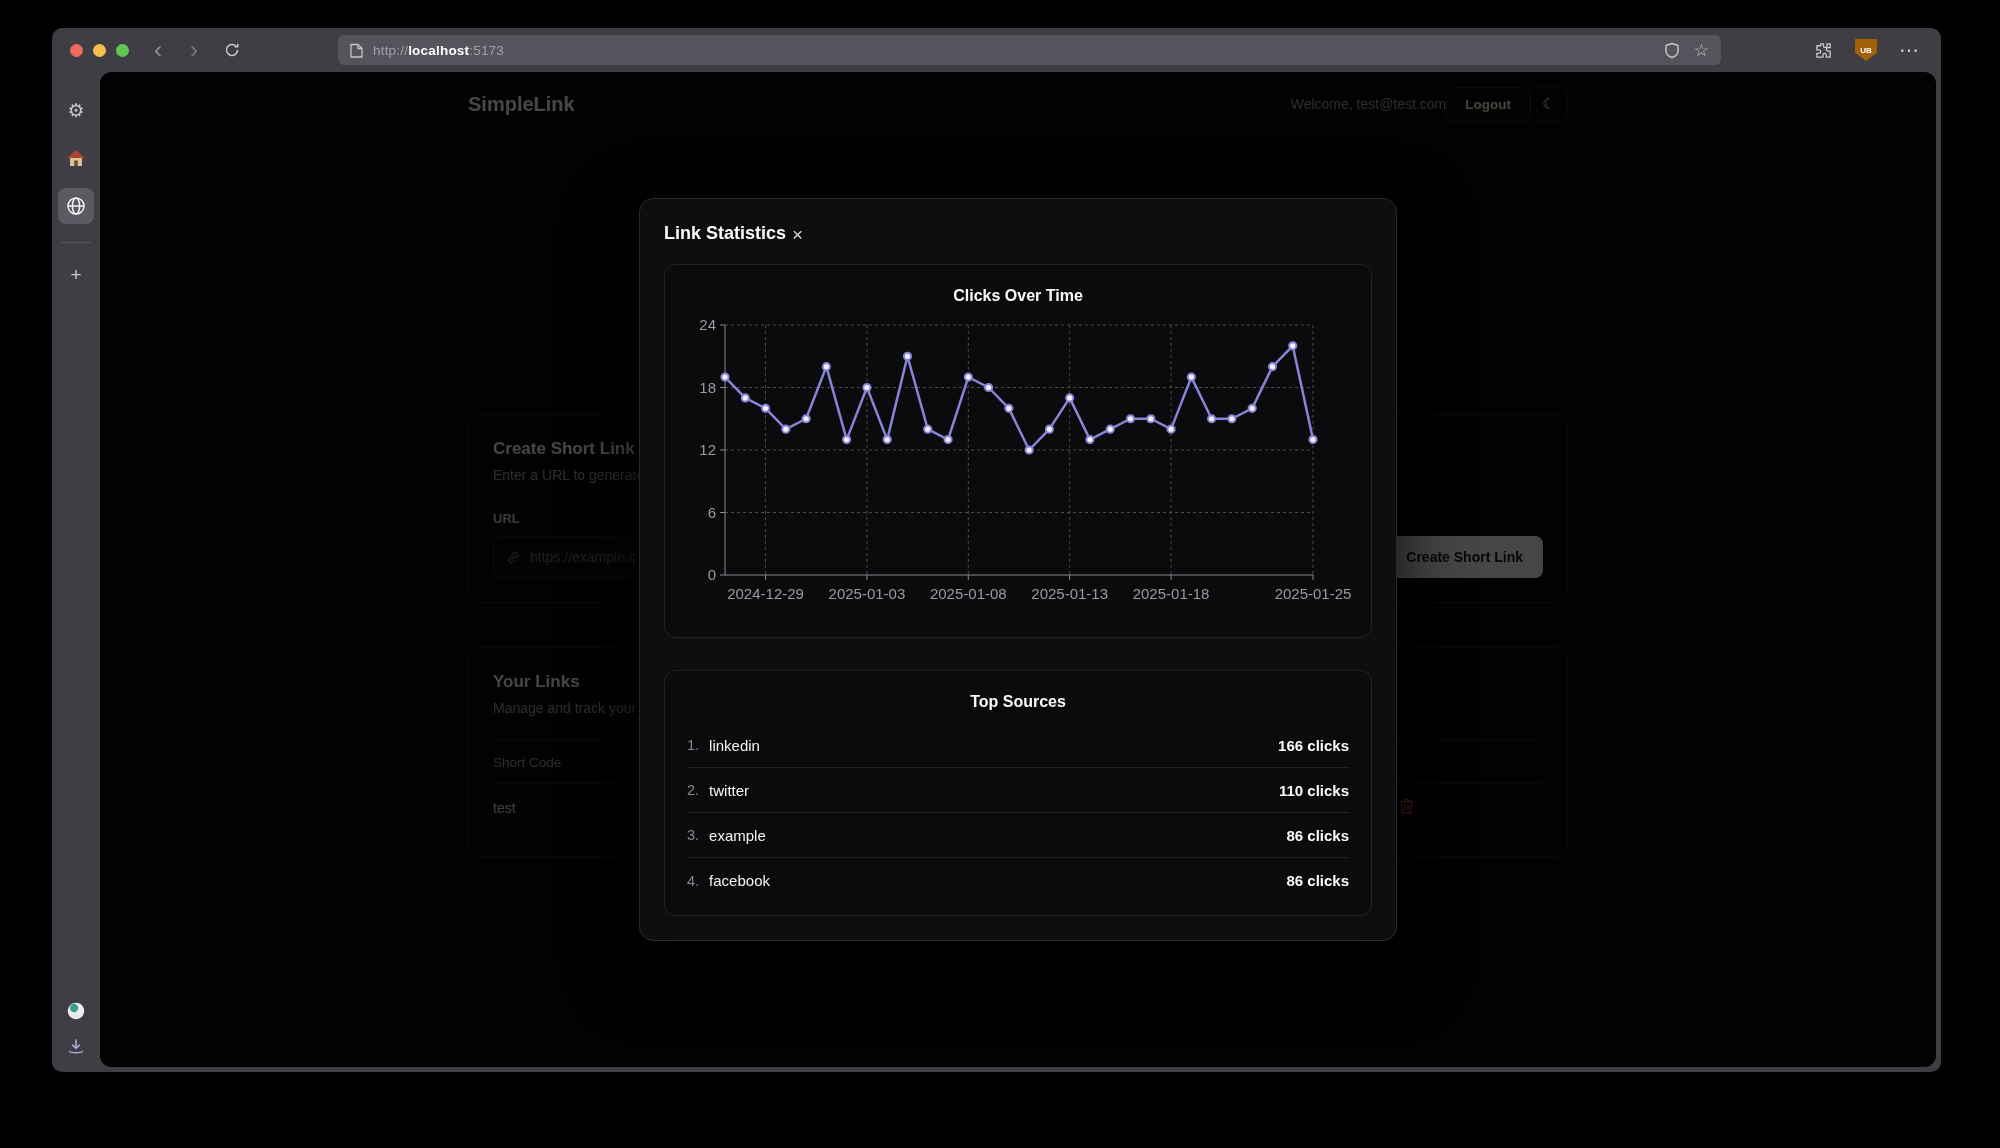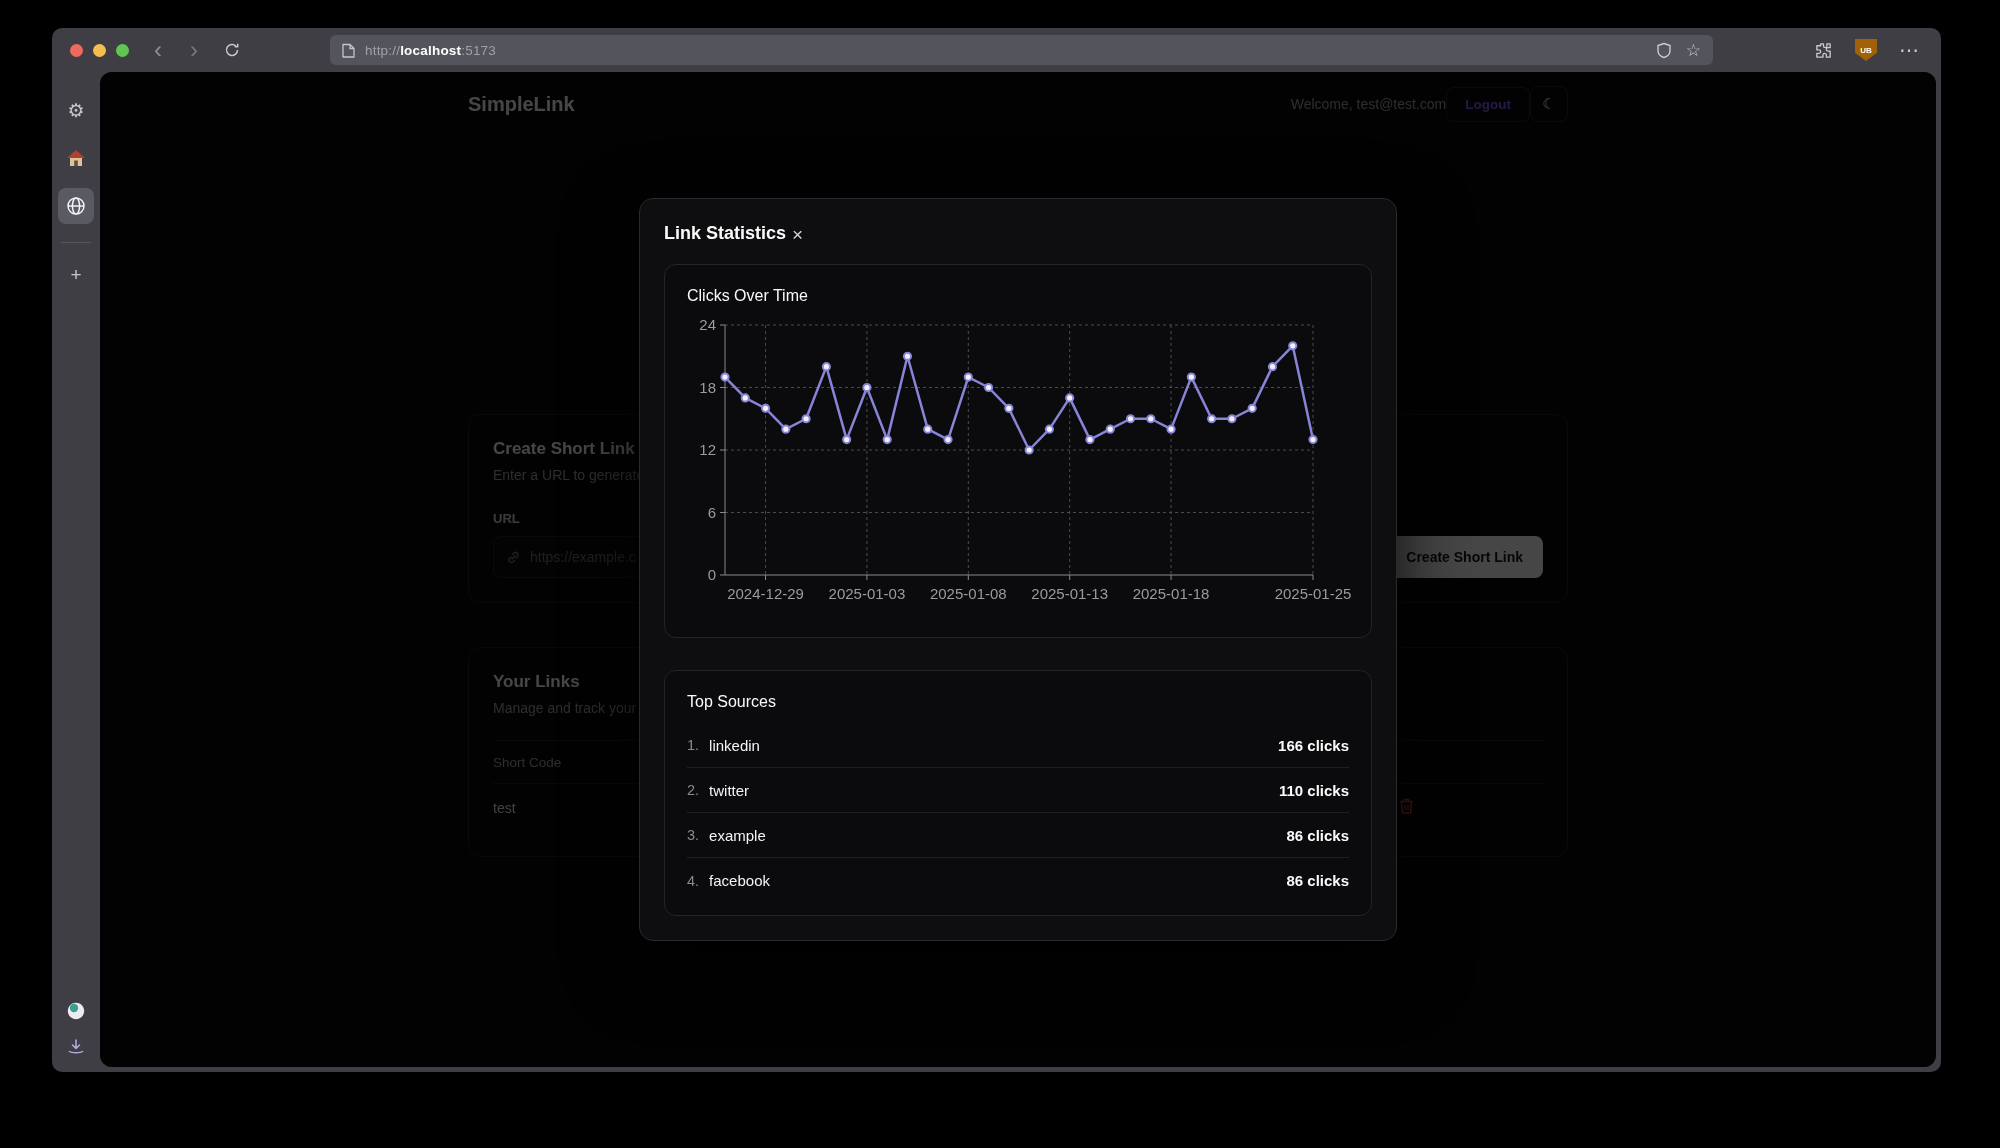--- a/index.html
+++ b/index.html
@@ -11,21 +11,21 @@
   .window { position:absolute; left:52px; top:28px; width:1889px; height:1044px;
             background:#3e3e44; border-radius:10px; overflow:hidden; }
   .toolbar { position:relative; height:44px; }
   .traffic { position:absolute; left:18px; top:16px; display:flex; gap:10px; }
   .traffic span { width:13px; height:13px; border-radius:50%; display:block; }
   .tl-close { background:#ec6a5e; } .tl-min { background:#f4bf4f; } .tl-zoom { background:#61c554; }
   .nav-btn { position:absolute; top:0; height:44px; display:flex; align-items:center; justify-content:center;
              color:#8f8f96; font-size:24px; width:28px; cursor:default; }
   .nav-back { left:92px; } .nav-fwd { left:128px; color:#77777e; }
   .nav-reload { left:166px; }
-  .url-bar { position:absolute; left:278px; top:7px; width:1383px; height:30px; background:#54545c;
+  .url-bar { position:absolute; left:286px; top:7px; width:1383px; height:30px; background:#54545c;
              border-radius:6px; display:flex; align-items:center; padding:0 12px; }
   .url-doc { margin-right:10px; display:flex; }
   .url-text { font-size:13.5px; color:#9fa0a8; letter-spacing:.2px; }
   .url-text .host { color:#ffffff; font-weight:700; }
   .url-right { margin-left:auto; display:flex; align-items:center; gap:14px; }
   .tb-right { position:absolute; right:20px; top:0; height:44px; display:flex; align-items:center; gap:22px; }
   .menu-dots { color:#c9c9ce; font-size:20px; letter-spacing:2px; }
   .ub-badge { width:22px; height:22px; background:#a16207; color:#fff; font-size:8px; font-weight:700;
               display:flex; align-items:center; justify-content:center;
               clip-path:polygon(0 0,100% 0,100% 62%,50% 100%,0 62%); }
@@ -40,21 +40,21 @@
   .sb-bottom { margin-top:auto; display:flex; flex-direction:column; align-items:center; gap:16px; }
 
   
   .viewport { position:absolute; left:48px; top:44px; right:5px; bottom:5px; background:#09090b;
               border-radius:12px; overflow:hidden; }
   .container { width:1100px; margin:0 auto; }
   .app-header { display:flex; align-items:center; justify-content:space-between; padding-top:14px; }
   .brand { font-size:20px; font-weight:700; color:#fafafa; }
   .hdr-right { display:flex; align-items:center; }
   .welcome { font-size:14px; color:#a1a1aa; }
-  .ghost-btn { border:1px solid #27272a; border-radius:8px; background:transparent; color:#8b5cf6;
+  .ghost-btn { border:1px solid #27272a; border-radius:8px; background:transparent; color:#fef9c3;
                font-size:13.5px; font-weight:600; padding:9px 18px; font-family:inherit; }
   .icon-btn { width:38px; height:36px; display:flex; align-items:center; justify-content:center;
               border:1px solid #27272a; border-radius:8px; color:#fafafa; font-size:15px; }
 
   .card { border:1px solid #222227; border-radius:12px; background:#09090b; padding:24px; }
   .create-card { margin-top:292px; }
   .card-title { font-size:17px; font-weight:700; color:#fafafa; }
   .card-sub { font-size:14px; color:#a1a1aa; margin-top:8px; }
   .field-label { font-size:13px; font-weight:600; color:#d4d4d8; margin-top:28px; }
   .form-row { display:flex; gap:16px; margin-top:10px; align-items:center; }
@@ -75,21 +75,21 @@
   
   .overlay { position:absolute; inset:0; background:rgba(0,0,0,0.72); }
   .modal-layer { position:absolute; inset:0; display:flex; align-items:center; justify-content:center; }
   .modal { width:758px; background:#0e0e10; border:1px solid #29292e; border-radius:14px; padding:24px;
            box-shadow:0 24px 70px rgba(0,0,0,0.8); }
   .modal-head { display:flex; align-items:flex-start; justify-content:flex-start; }
   .modal-title { font-size:18px; font-weight:700; color:#fafafa; }
   .modal-close { color:#d4d4d8; font-size:19px; line-height:1; background:none; border:none;
                  font-family:inherit; cursor:default; padding:2px 6px; }
   .m-card { margin-top:18px; border:1px solid #232328; border-radius:12px; background:#0b0b0d; padding:22px; }
-  .m-card-title { font-size:16px; font-weight:400; color:#fafafa; }
+  .m-card-title { font-size:16px; font-weight:700; color:#fafafa;text-align:center; }
   .chart-wrap { margin-top:10px; }
   .src-list { margin-top:12px; }
   .src-row { display:flex; align-items:center; justify-content:space-between; height:45px;
              border-bottom:1px solid #1f1f24; }
   .src-row:last-child { border-bottom:none; }
   .src-left { display:flex; align-items:center; gap:10px; }
   .src-rank { color:#8a8a92; font-size:14.5px; }
   .src-name { color:#f4f4f5; font-size:15px; }
   .src-clicks { color:#fafafa; font-size:15px; font-weight:700; }
 

